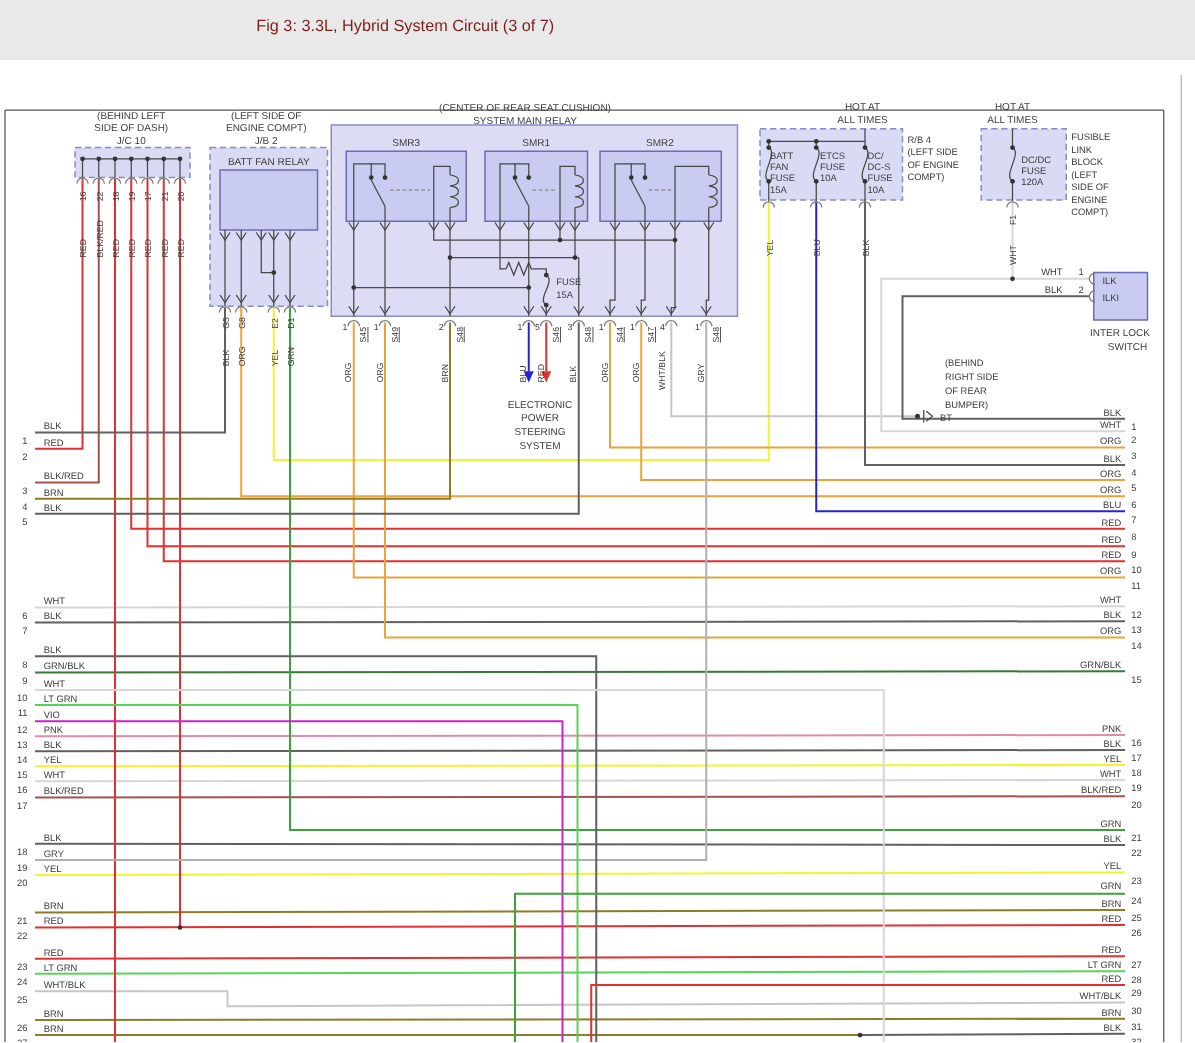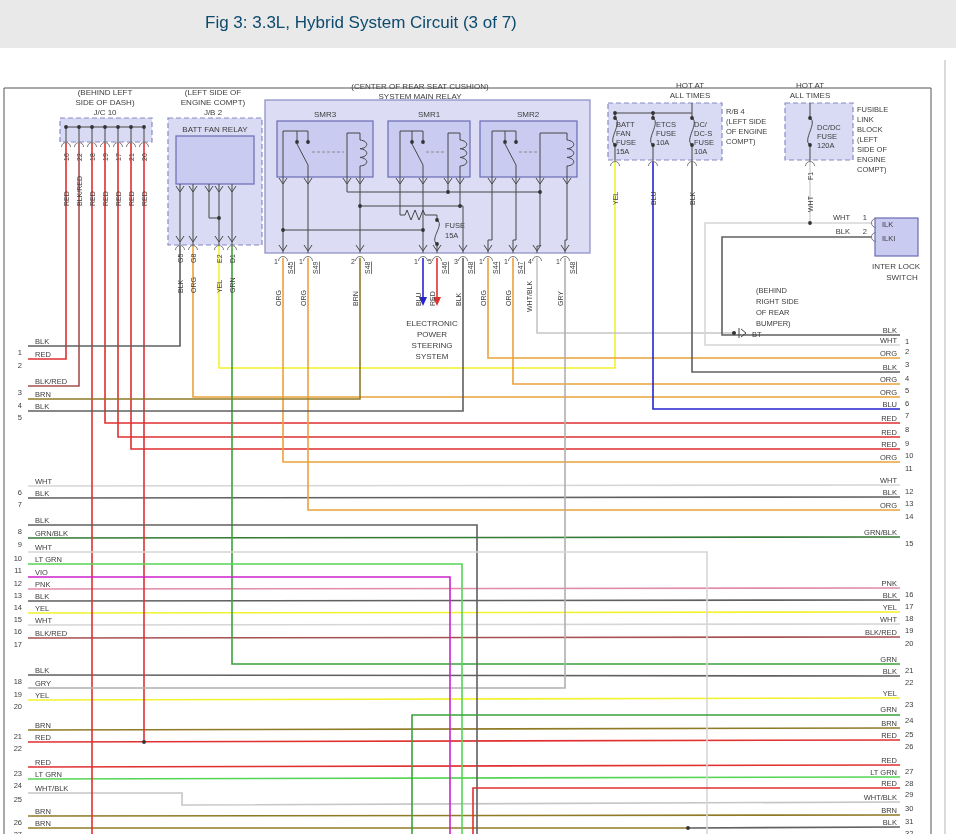--- a/index.html
+++ b/index.html
@@ -1,18 +1,18 @@
 <!DOCTYPE html>
 <html><head>
 <meta charset="utf-8">
 <style>
   html,body{margin:0;padding:0;background:#fff;font-family:"Liberation Sans",sans-serif;}
   #page{position:relative;width:956px;height:834px;overflow:hidden;background:#fff;}
   #titlebar{position:absolute;left:0;top:0;width:956px;height:48px;background:#e9e9e9;}
-  #figtitle{position:absolute;left:205px;top:13px;font-size:17px;color:#0c4a6e;}
+  #figtitle{position:absolute;left:205px;top:13px;font-size:13px;color:#7f1d1d;}
   #diagram{position:absolute;left:0;top:0;width:956px;height:834px;}
   svg text{fill:#3c3c3c;}
 </style>
 </head>
 <body>
 
 <div id="page">
   <div id="titlebar">
     <span id="figtitle">Fig 3: 3.3L, Hybrid System Circuit (3 of 7)</span>
   </div>

